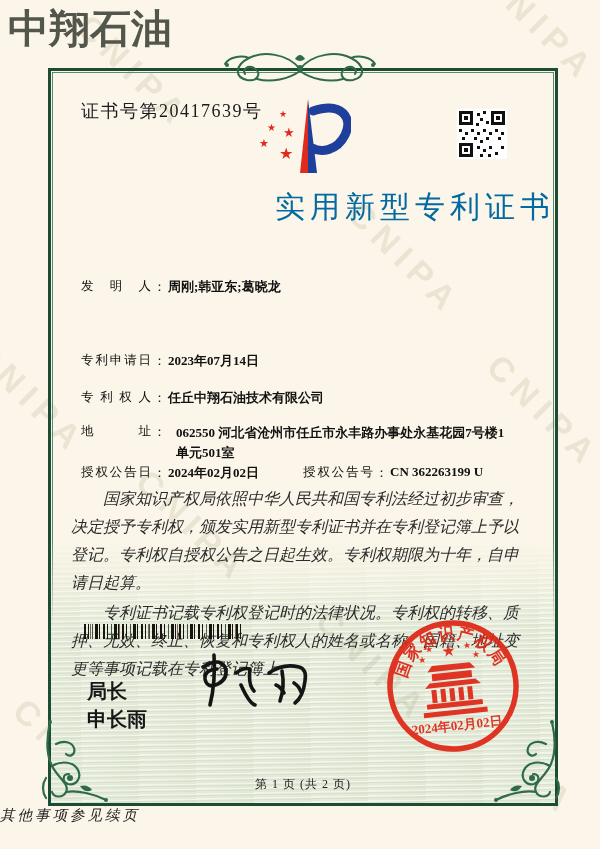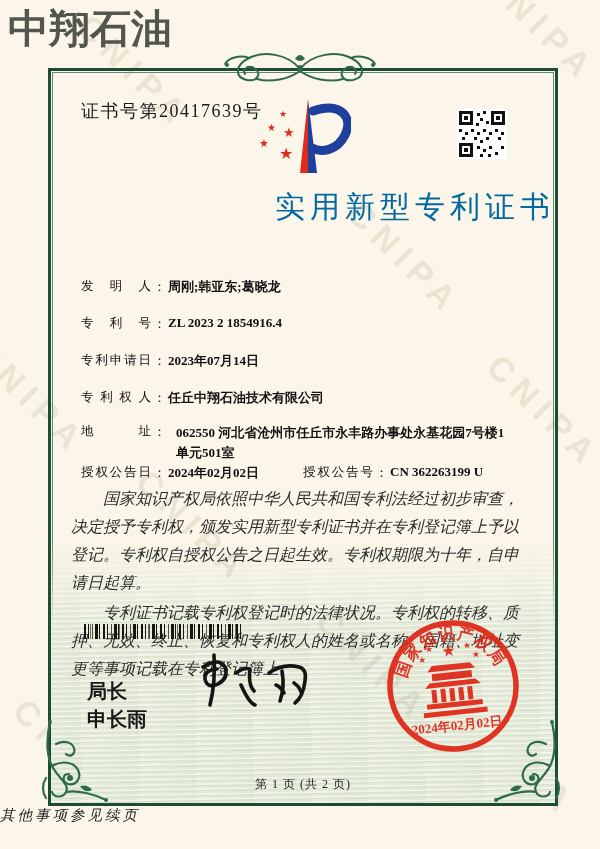--- a/index.html
+++ b/index.html
@@ -180,23 +180,20 @@
           <rect x="23" y="45" width="3" height="3"></rect>
         <rect x="31" y="45" width="3" height="3"></rect>
       </g>
     </svg>
 
     <div class="title">实用新型专利证书</div>
 
     <div class="frow r2">
       <span class="flabel">发明人</span><span class="fcolon">：</span><span class="fvalue">周刚;韩亚东;葛晓龙</span>
     </div>
-    <div class="frow r3">
-      <span class="flabel">专利号</span><span class="fcolon">：</span><span class="fvalue">ZL 2023 2 1854916.4</span>
-    </div>
     <div class="frow r4">
       <span class="flabel">专利申请日</span><span class="fcolon">：</span><span class="fvalue">2023年07月14日</span>
     </div>
     <div class="frow r5">
       <span class="flabel">专利权人</span><span class="fcolon">：</span><span class="fvalue">任丘中翔石油技术有限公司</span>
     </div>
     <div class="frow r6">
       <span class="flabel">地址</span><span class="fcolon">：</span><span class="fvalue wrap">062550 河北省沧州市任丘市永丰路办事处永基花园7号楼1单元501室</span>
     </div>
     <div class="frow r7">

